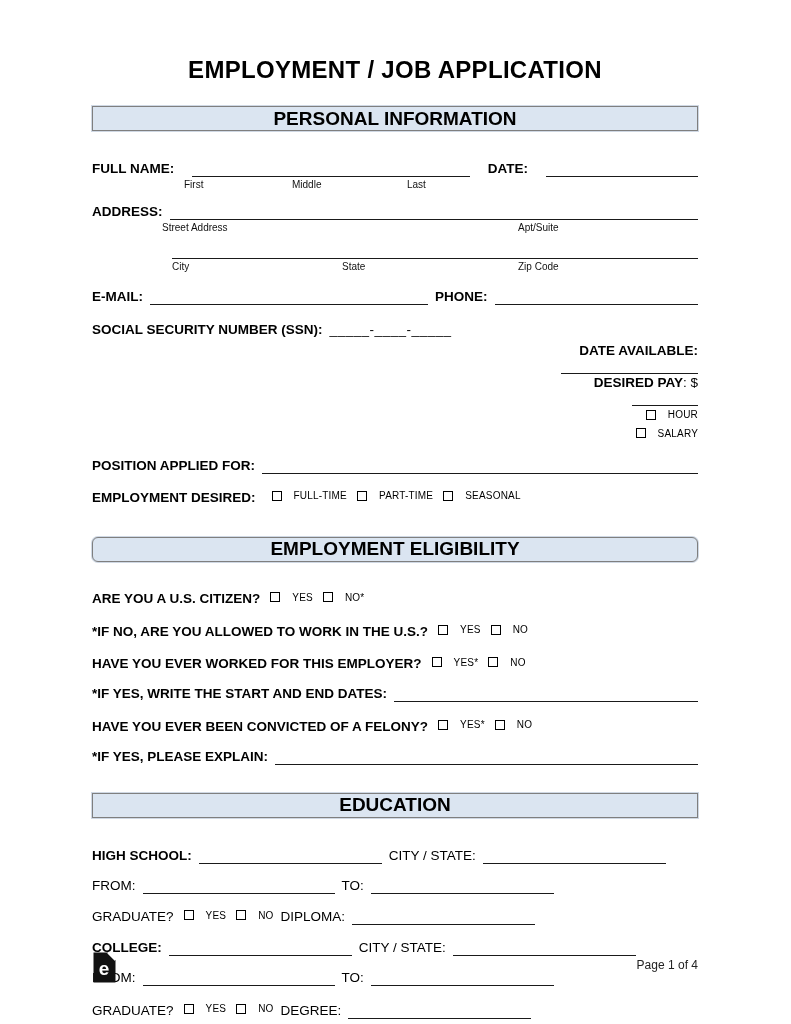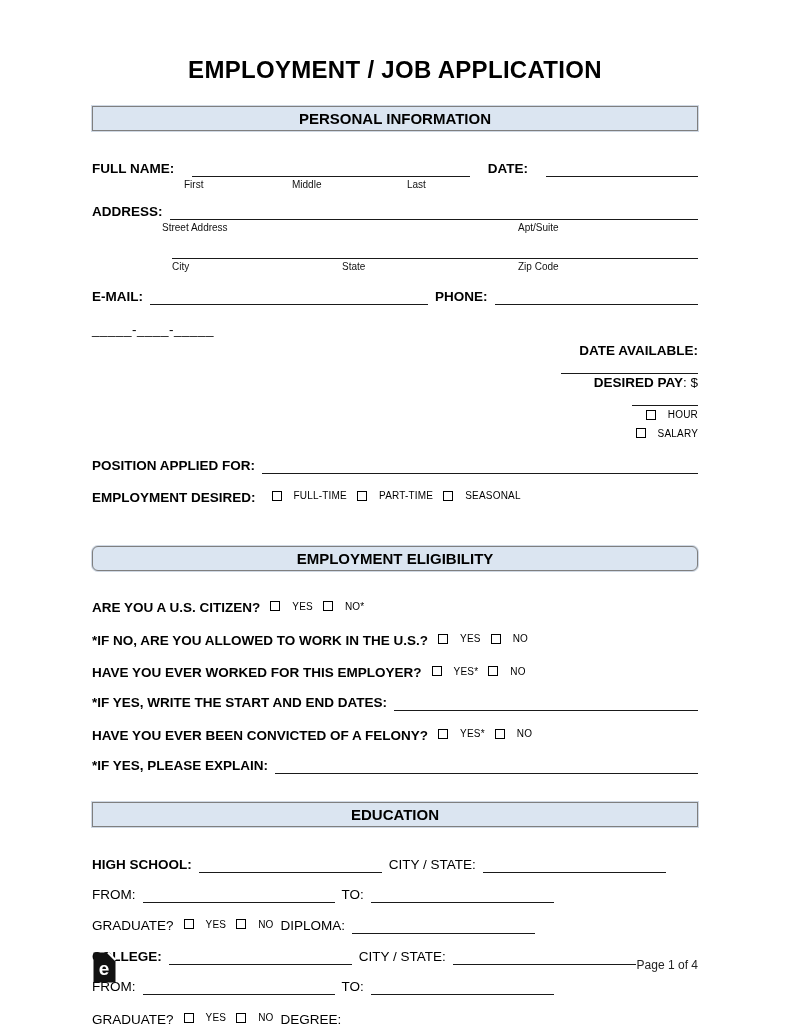--- a/index.html
+++ b/index.html
@@ -21,21 +21,21 @@
     font-size:24px;
     font-weight:bold;
     letter-spacing:0.3px;
   }
   .bar {
     height:25px;
     background:var(--section-bar-bg, #dbe5f1);
     border:1px solid var(--section-bar-border, #7f7f7f);
     box-shadow:0 0 0 1px #cfd8e4;
     display:flex; align-items:center; justify-content:center;
-    font-size:15px; font-weight:bold;
+    font-size:19px; font-weight:bold;
   }
   .row {
     display:flex;
     align-items:flex-end;
     column-gap:7px;
     font-size:13.5px;
     line-height:17px;
     white-space:nowrap;
   }
   .b { font-weight:bold; }
@@ -63,21 +63,21 @@
   .mt-bar1 { margin-top:22px; }
   .mt-name { margin-top:29px;gap:18px; }
   .mt-tiny { margin-top:1px; }
   .mt-addr { margin-top:12px; }
   .mt-addr2 { margin-top:10px; }
   .mt-email { margin-top:15px; }
   .mt-ssn { margin-top:16px; }
   .mt-avail { margin-top:4px;flex-direction:column; }
   .mt-pos { margin-top:14px; }
   .mt-emp { margin-top:13px; }
-  .mt-bar2 { margin-top:40px;border-radius:6px; }
+  .mt-bar2 { margin-top:31px;border-radius:6px; }
   .mt-q1 { margin-top:27px; }
   .mt-q { margin-top:14px; }
   .mt-ql { margin-top:13px; }
   .mt-bar3 { margin-top:28px; }
   .mt-hs { margin-top:29px; }
   .mt-ed { margin-top:13px; }
   .mt-col { margin-top:14px; }
 </style>
 </head>
 <body>
@@ -122,20 +122,21 @@
     </div>
 
     <div class="row mt-email">
       <span class="b">E-MAIL:</span>
       <span class="line" style="width:278px"></span>
       <span class="b">PHONE:</span>
       <span class="line grow"></span>
     </div>
 
     <div class="row mt-ssn">
+      <span class="b">SOCIAL SECURITY NUMBER (SSN):</span>
       <span class="blanks">_____-____-_____</span>
     </div>
 
     <div class="row mt-avail">
       <span class="b">DATE AVAILABLE:</span>
       <span class="line" style="width:137px"></span>
       <span style="display:inline-flex; margin-left:4px">
           <span class="b">DESIRED PAY</span>
           <span>: $</span>
         </span>

